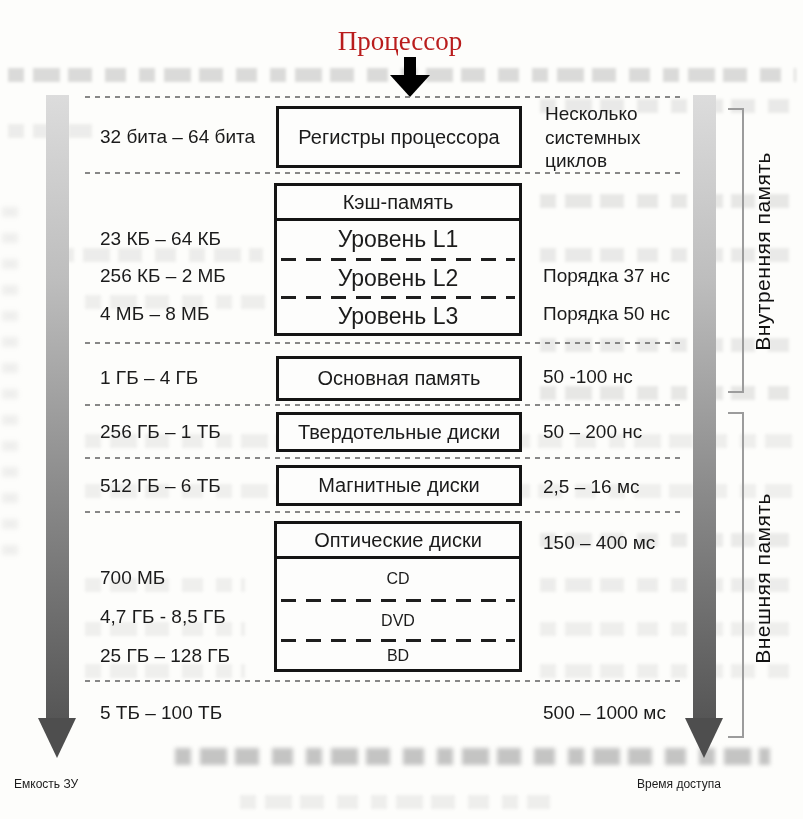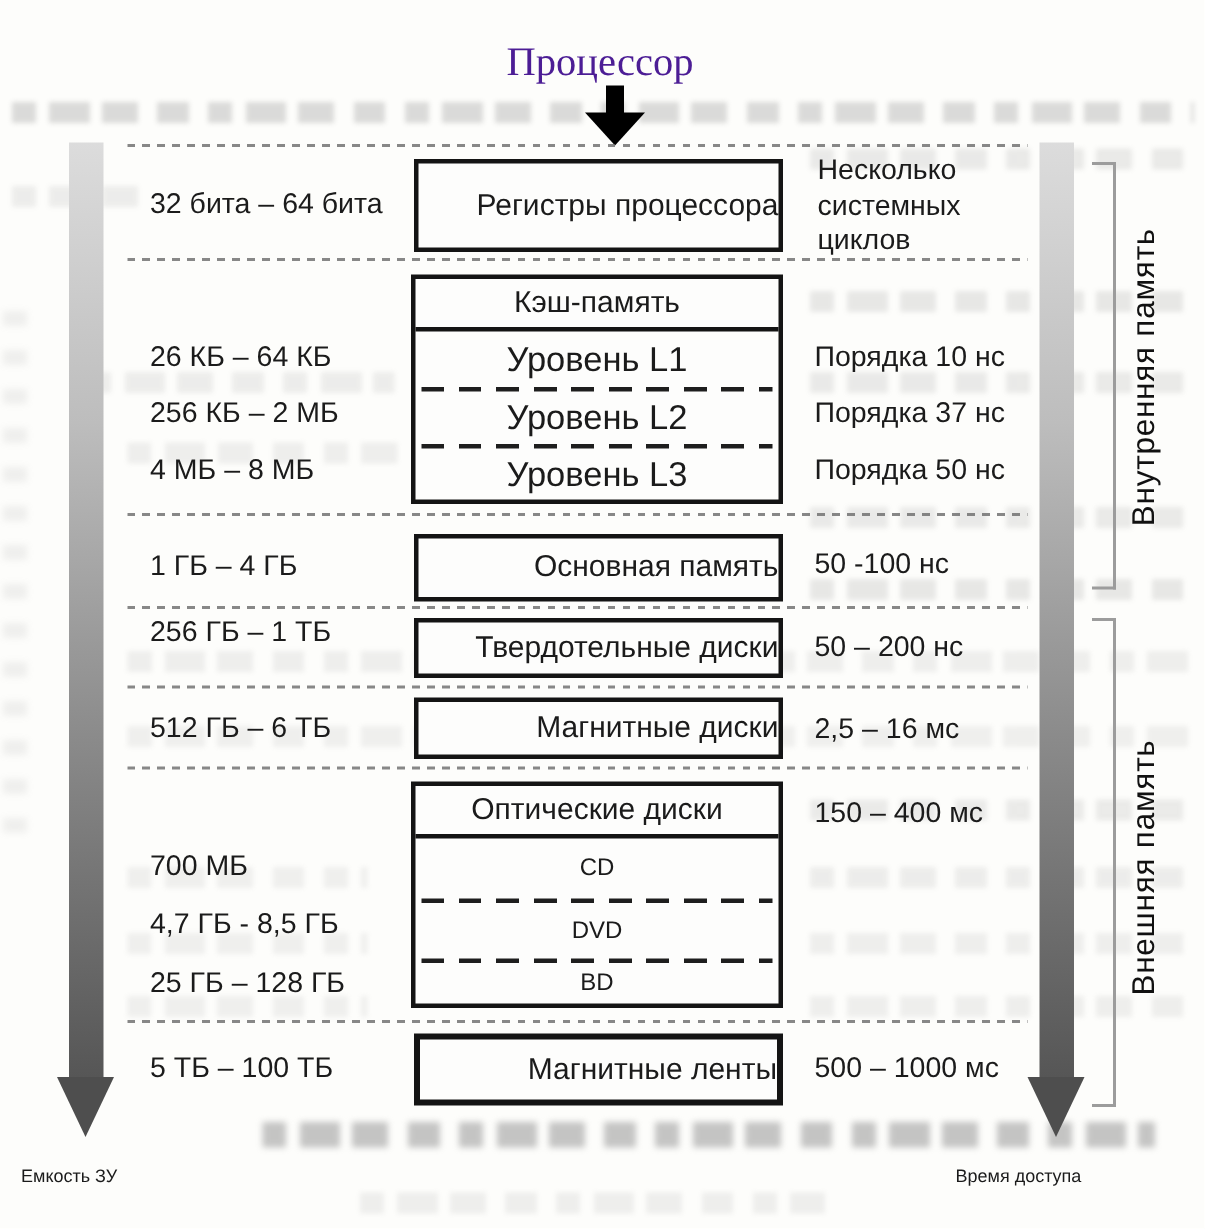--- a/index.html
+++ b/index.html
@@ -17,21 +17,21 @@
       #8d8d8d 97px 118px,transparent 118px 131px);
   }
   .ghost-strong{height:17px;filter:blur(2px);}
   .ghost-v{
     position:absolute;filter:blur(2.4px);pointer-events:none;
     background:repeating-linear-gradient(0deg,#9a9a9a 0 10px,transparent 10px 26px);
   }
   
   .proc-title{
     position:absolute;left:300px;top:26px;width:200px;text-align:center;
-    font-family:"Liberation Serif",serif;font-size:27px;color:#4c1d95;
+    font-family:"Liberation Serif",serif;font-size:27px;color:#b91c1c;
   }
   .parrow-shaft{position:absolute;left:404px;top:57px;width:12px;height:20px;background:#000;}
   .parrow-head{
     position:absolute;left:390px;top:75px;width:0;height:0;
     border-left:20px solid transparent;border-right:20px solid transparent;border-top:22px solid #000;
   }
   
   .axis-shaft{
     position:absolute;top:95px;width:23px;height:623px;
     background:linear-gradient(180deg,#dcdcdc 0%,#bdbdbd 30%,#8d8d8d 62%,#565656 100%);
@@ -46,21 +46,21 @@
     background:repeating-linear-gradient(90deg,#6a6a6a 0 5px,transparent 5px 10px);
   }
   
   .cap{position:absolute;left:100px;font-size:19px;white-space:nowrap;transform:translateY(-50%);}
   .time{position:absolute;left:543px;font-size:19px;white-space:nowrap;transform:translateY(-50%);}
   .time-multi{position:absolute;left:545px;top:102px;width:130px;font-size:19px;line-height:23.5px;}
   .axis-label{position:absolute;font-size:12px;white-space:nowrap;}
   
   .membox{
     position:absolute;left:276px;width:246px;border:3px solid #141414;background:#fdfdfc;
-    box-sizing:border-box;display:flex;align-items:center;justify-content:flex-end;
+    box-sizing:border-box;display:flex;align-items:center;justify-content:center;
     font-size:20px;white-space:nowrap;
   }
   .stackbox{
     position:absolute;left:274px;width:248px;border:3px solid #141414;background:#fdfdfc;
     box-sizing:border-box;display:flex;flex-direction:column;
   }
   .stack-header{
     display:flex;align-items:center;justify-content:center;
     font-size:20px;border-bottom:3px solid #141414;box-sizing:border-box;
   }
@@ -130,42 +130,41 @@
   <div class="sep" style="top:457px;"></div>
   <div class="sep" style="top:511px;"></div>
   <div class="sep" style="top:680px;"></div>
 
   <div class="cap" style="top:137px;">32 бита – 64 бита</div>
   <div class="membox" style="top:106px;height:62px;">
     <span>Регистры процессора</span>
   </div>
   <div class="time-multi">Несколько системных циклов</div>
 
-  <div class="cap" style="top:239px;">26 КБ – 64 КБ</div>
+  <div class="cap" style="top:239px;">23 КБ – 64 КБ</div>
   <div class="cap" style="top:276px;">256 КБ – 2 МБ</div>
   <div class="cap" style="top:314px;">4 МБ – 8 МБ</div>
   <div class="stackbox" style="top:183px;height:153px;">
     <div class="stack-header" style="flex:0 0 35px;">Кэш-память</div>
     <div class="stack-row" style="flex:0 0 37px;">Уровень L1</div>
     <div class="inner-dash"></div>
     <div class="stack-row" style="flex:0 0 35px;">Уровень L2</div>
     <div class="inner-dash"></div>
     <div class="stack-row" style="flex:1;">Уровень L3</div>
   </div>
-  <div class="time" style="top:239px;">Порядка 10 нс</div>
   <div class="time" style="top:276px;">Порядка 37 нс</div>
   <div class="time" style="top:314px;">Порядка 50 нс</div>
 
   <div class="cap" style="top:378px;">1 ГБ – 4 ГБ</div>
   <div class="membox" style="top:356px;height:45px;">
     <span>Основная память</span>
   </div>
   <div class="time" style="top:377px;">50 -100 нс</div>
 
-  <div class="cap" style="top:422px;">256 ГБ – 1 ТБ</div>
+  <div class="cap" style="top:432px;">256 ГБ – 1 ТБ</div>
   <div class="membox" style="top:412px;height:40px;">
     <span>Твердотельные диски</span>
   </div>
   <div class="time" style="top:432px;">50 – 200 нс</div>
 
   <div class="cap" style="top:486px;">512 ГБ – 6 ТБ</div>
   <div class="membox" style="top:465px;height:41px;">
     <span>Магнитные диски</span>
   </div>
   <div class="time" style="top:487px;">2,5 – 16 мс</div>
@@ -177,23 +176,20 @@
     <div class="stack-header" style="flex:0 0 35px;">Оптические диски</div>
     <div class="stack-row small" style="flex:0 0 40px;">CD</div>
     <div class="inner-dash"></div>
     <div class="stack-row small" style="flex:0 0 37px;">DVD</div>
     <div class="inner-dash"></div>
     <div class="stack-row small" style="flex:1;">BD</div>
   </div>
   <div class="time" style="top:543px;">150 – 400 мс</div>
 
   <div class="cap" style="top:713px;">5 ТБ – 100 ТБ</div>
-  <div class="membox" style="top:689px;height:48px;border-width:4px;">
-    <span>Магнитные ленты</span>
-  </div>
   <div class="time" style="top:713px;">500 – 1000 мс</div>
 
   <div class="bracket" style="top:108px;height:285px;"></div>
   <div class="vlabel" style="top:152px;">Внутренняя память</div>
   <div class="bracket" style="top:412px;height:326px;"></div>
   <div class="vlabel" style="top:493px;">Внешняя память</div>
 
   <div class="axis-label" style="left:14px;top:777px;">Емкость ЗУ</div>
   <div class="axis-label" style="left:637px;top:777px;">Время доступа</div>
 

